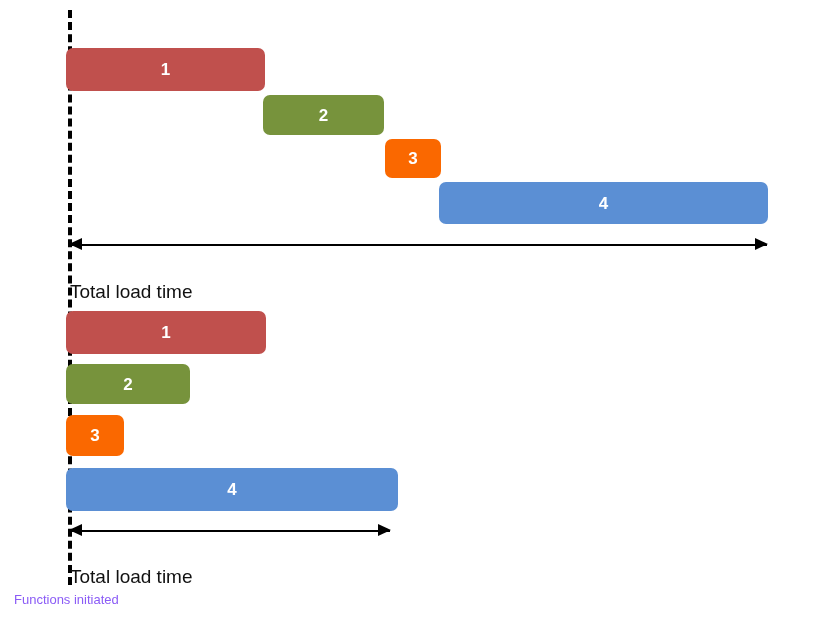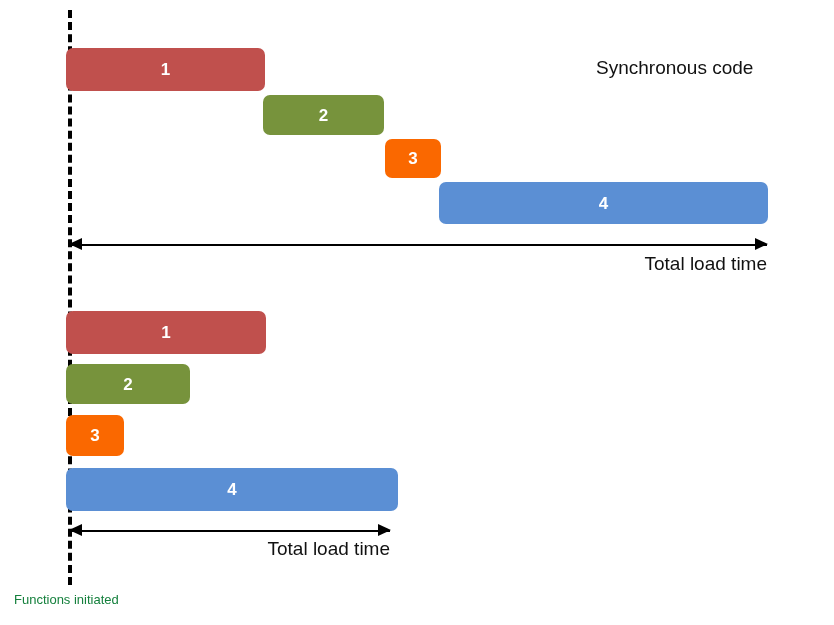--- a/index.html
+++ b/index.html
@@ -76,27 +76,28 @@
   }
   .measure .head.right {
     right: -1px;
     border-left: 13px solid #000000;
   }
   .measure-label {
     position: absolute;
     font-size: 19px;
     color: #111111;
     white-space: nowrap;
-    text-align: right;
+    text-align: left;
     font-family: "Liberation Sans", sans-serif;
+    margin-top: 28px;
   }
   .foot-label {
     position: absolute;
     font-size: 13px;
-    color: #15803d;
+    color: #8b5cf6;
     white-space: nowrap;
     font-family: "Liberation Sans", sans-serif;
   }
 </style>
 </head>
 <body>
 
 <div id="canvas">
 
   <div class="init-line"></div>
@@ -107,21 +108,20 @@
   <div class="bar" style="left:263px; top:95px; width:121px; height:40px; background:#77933C;">
     <span>2</span>
   </div>
   <div class="bar" style="left:385px; top:139px; width:56px; height:39px; background:#FA6800;">
     <span>3</span>
   </div>
   <div class="bar" style="left:439px; top:182px; width:329px; height:42px; background:#5B8FD4;">
     <span>4</span>
   </div>
 
-  <div class="section-label" style="left:596px; top:57px;">Synchronous code</div>
 
   <div class="measure" style="left:70px; top:235px; width:697px;">
     <div class="line"></div>
     <div class="head left"></div>
     <div class="head right"></div>
   </div>
   <div class="measure-label" style="left:70px; top:253px; width:697px;">Total load time</div>
 
   <div class="bar" style="left:66px; top:311px; width:200px; height:43px; background:#C0504D;">
     <span>1</span>

